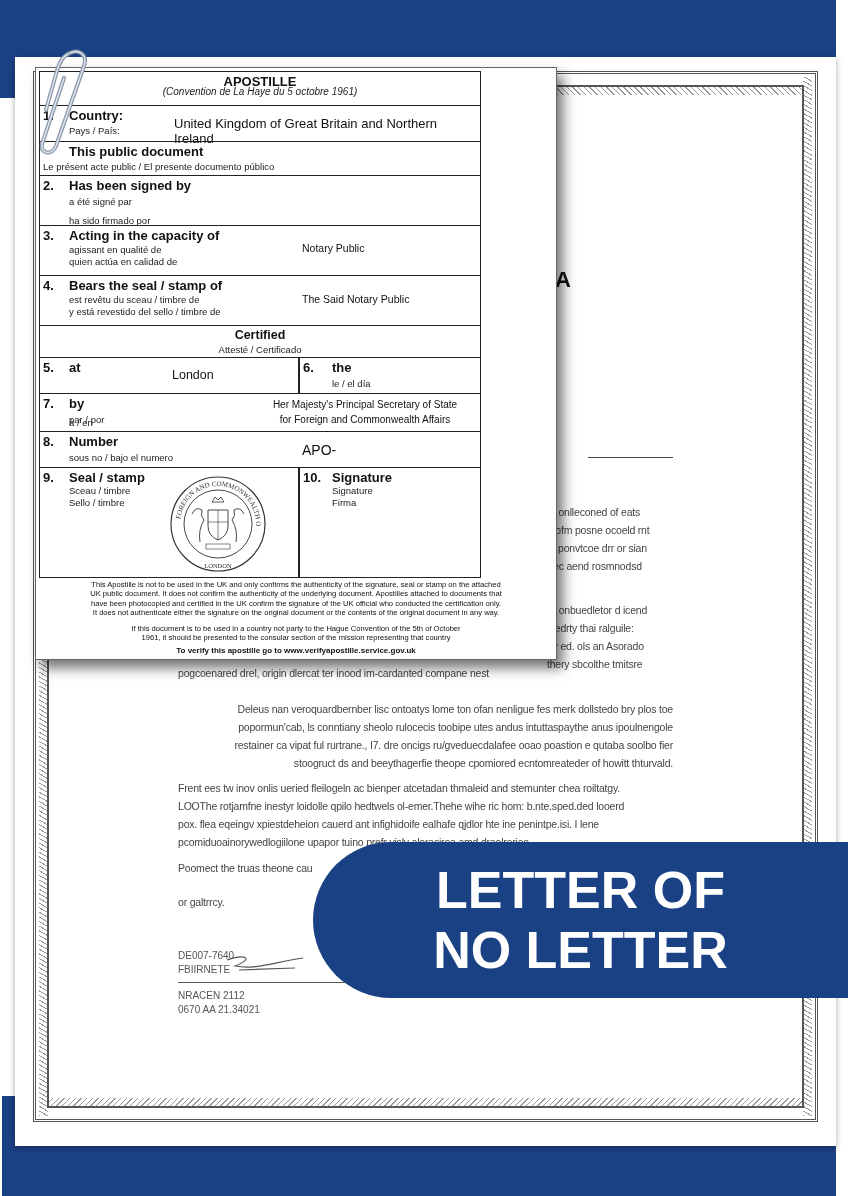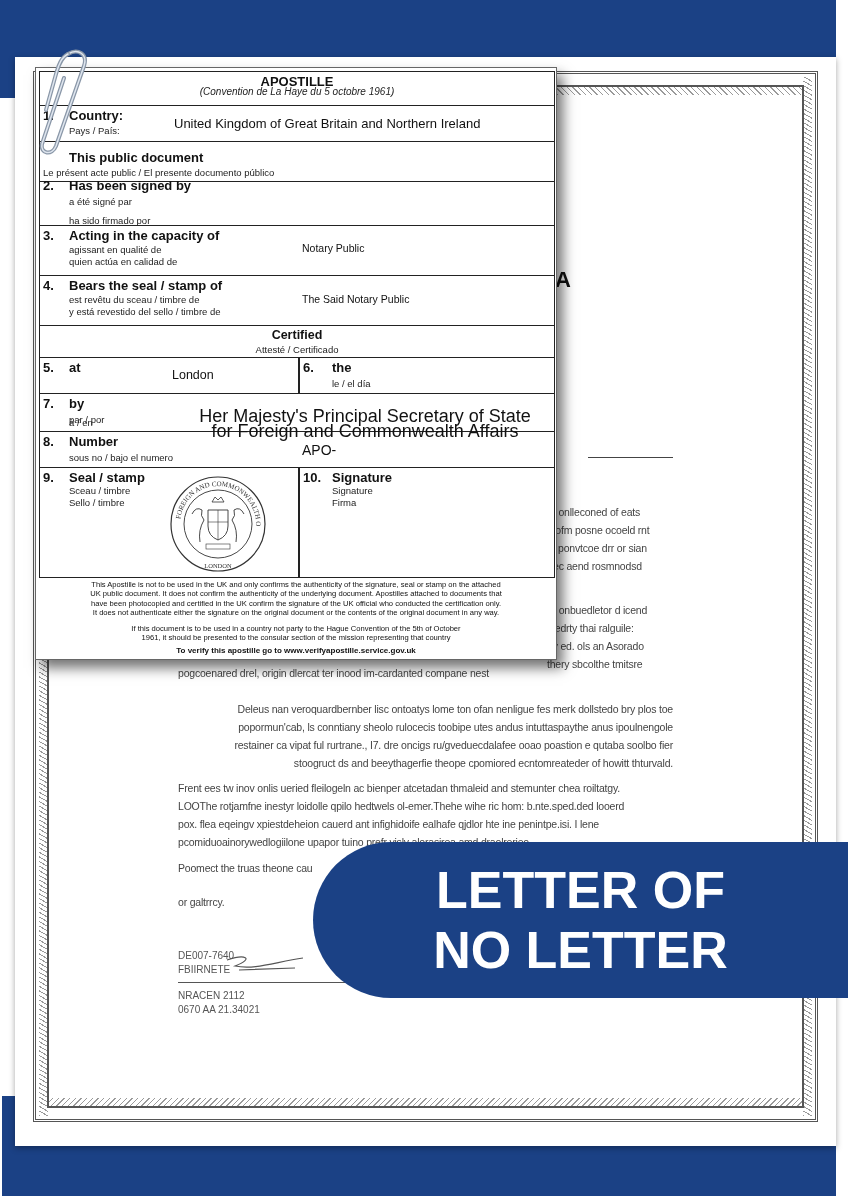--- a/index.html
+++ b/index.html
@@ -20,21 +20,21 @@
   .frame-inner{position:absolute;left:32px;top:28px;right:32px;bottom:38px;border:2px solid #555;}
   .lt-title-a{position:absolute;left:540px;top:210px;font-weight:bold;font-size:22px;color:#111;}
   .lt-title-b{position:absolute;left:462px;top:260px;font-weight:bold;font-size:58px;color:#111;letter-spacing:-1px;}
   .lt-line{position:absolute;left:573px;top:400px;width:85px;border-top:1px solid #444;}
   .lt-para{position:absolute;left:163px;width:495px;font-size:10.5px;line-height:18px;color:#444;letter-spacing:-0.2px;}
   .lt-foot{position:absolute;left:163px;font-size:10px;line-height:14px;color:#555;}
   .lt-sigline{position:absolute;left:163px;top:925px;width:180px;border-top:1px solid #555;}
   .sig-scribble{position:absolute;left:210px;top:895px;}
 
   .apostille{position:absolute;left:35px;top:67px;width:522px;height:593px;background:#fff;box-shadow:6px 8px 12px rgba(0,0,0,.55);border:1px solid #666;box-sizing:border-box;}
-  .ap-box{position:absolute;left:3px;top:3px;width:516px;height:507px;border:1.5px solid #222;box-sizing:border-box;}
+  .ap-box{position:absolute;left:3px;top:3px;width:442px;height:507px;border:1.5px solid #222;box-sizing:border-box;}
   .row{position:absolute;left:0;right:0;border-bottom:1.5px solid #222;box-sizing:border-box;}
   .num{position:absolute;left:3px;top:2px;font-weight:bold;font-size:13px;color:#111;}
   .lbl{position:absolute;left:29px;top:2px;font-weight:bold;font-size:13px;color:#111;}
   .sub{position:absolute;left:29px;font-size:9.5px;color:#222;line-height:12px;}
   .val{position:absolute;font-size:12px;color:#111;}
   .center{text-align:center;left:0;right:0;}
   .vdiv{position:absolute;top:0;bottom:0;width:1.5px;background:#222;}
   .ap-note{position:absolute;left:0;right:0;text-align:center;font-size:7.6px;color:#111;line-height:9.4px;}
   .paperclip{position:absolute;left:38px;top:48px;}
   .seal{position:absolute;left:128px;top:6px;}
@@ -111,21 +111,21 @@
       <div class="center" style="position:absolute;top:14px;font-size:10px;color:#222;font-style:italic;">(Convention de La Haye du 5 octobre 1961)</div>
     </div>
 
     <div class="row" style="top:34px;height:36px;">
       <span class="num">1.</span>
       <span class="lbl">Country:</span>
       <span class="sub" style="top:19px;">Pays / País:</span>
       <span class="val" style="left:134px;top:10px;font-size:13px;">United Kingdom of Great Britain and Northern Ireland</span>
     </div>
 
-    <div class="row" style="top:76px;height:34px;text-decoration:underline;">
+    <div class="row" style="top:70px;height:34px;text-decoration:underline;">
       <span class="lbl">This public document</span>
       <span class="sub" style="left:3px;top:19px;">Le présent acte public / El presente documento público</span>
     </div>
 
     <div class="row" style="top:104px;height:50px;">
       <span class="num">2.</span>
       <span class="lbl">Has been signed by</span>
       <span class="sub" style="top:20px;">a été signé par</span>
       <span class="sub" style="top:32px;margin-top:7px;">ha sido firmado por</span>
     </div>
@@ -159,21 +159,21 @@
       <div class="vdiv" style="left:258px;"></div>
       <span class="num" style="left:263px;">6.</span>
       <span class="lbl" style="left:292px;">the</span>
       <span class="sub" style="left:292px;top:20px;">le / el día</span>
     </div>
 
     <div class="row" style="top:322px;height:38px;">
       <span class="num">7.</span>
       <span class="lbl">by</span>
       <span class="sub" style="top:20px;">par / por</span>
-      <div class="val" style="left:150px;width:350px;text-align:center;top:3px;font-size:18px;line-height:15px;margin-top:12px;">
+      <div class="val" style="left:150px;width:350px;text-align:center;top:3px;font-size:10px;line-height:15px;">
         <div>Her Majesty's Principal Secretary of State</div>
         <div>for Foreign and Commonwealth Affairs</div>
       </div>
     </div>
 
     <div class="row" style="top:360px;height:36px;">
       <span class="num">8.</span>
       <span class="lbl">Number</span>
       <span class="sub" style="top:20px;">sous no / bajo el numero</span>
       <span class="val" style="left:262px;top:10px;font-size:14px;">APO-</span>

